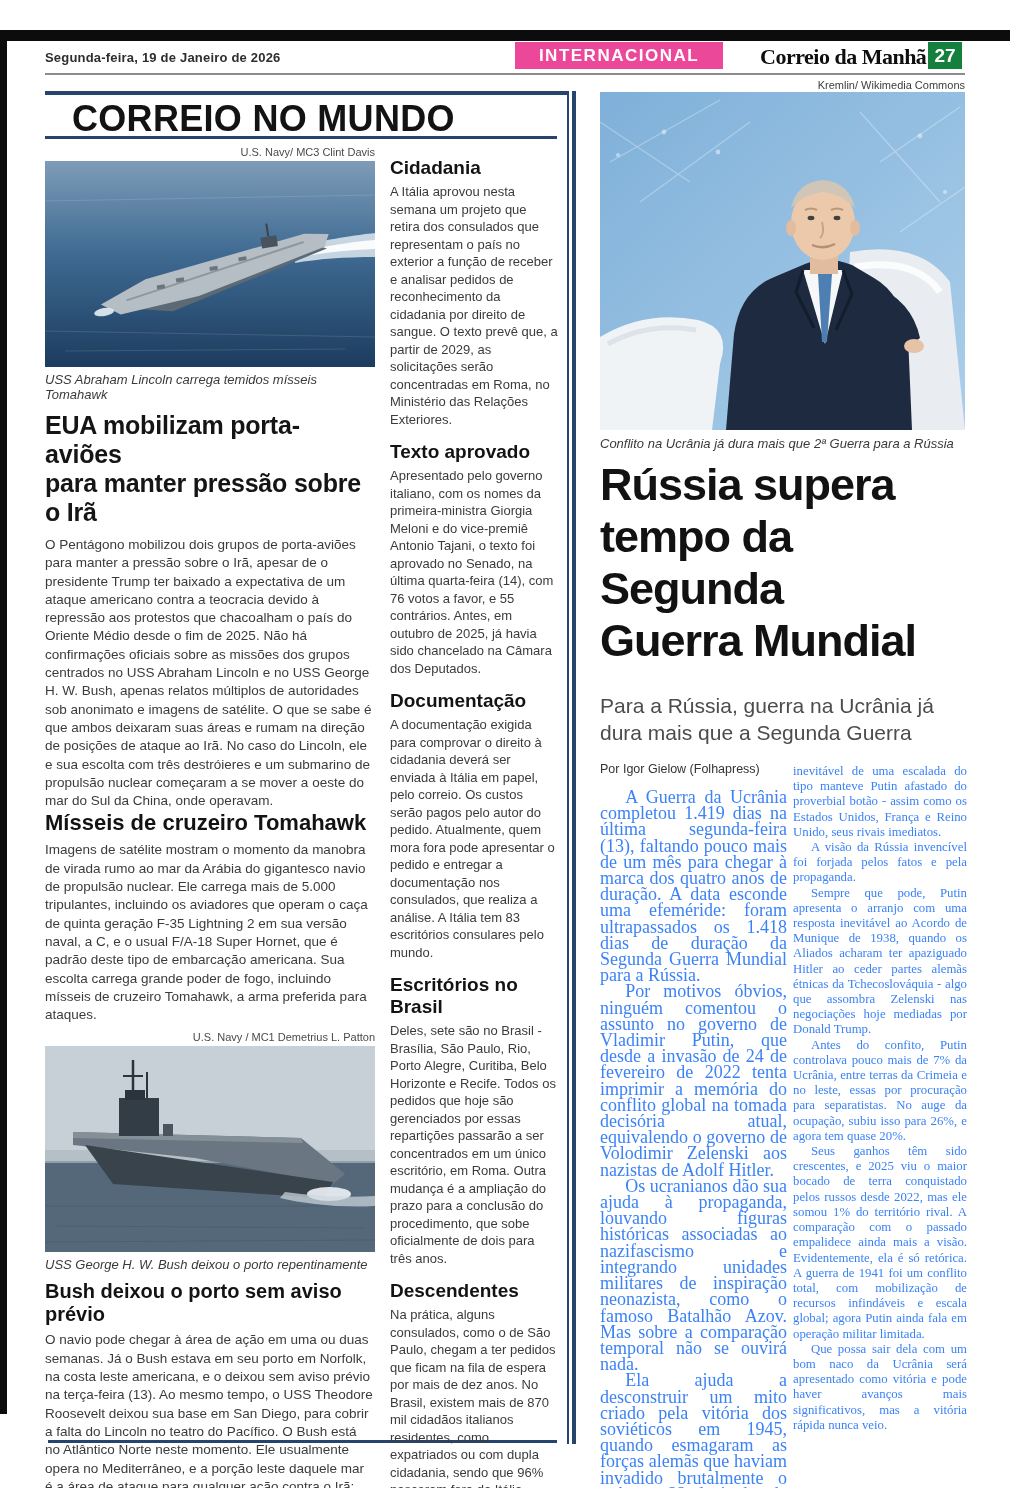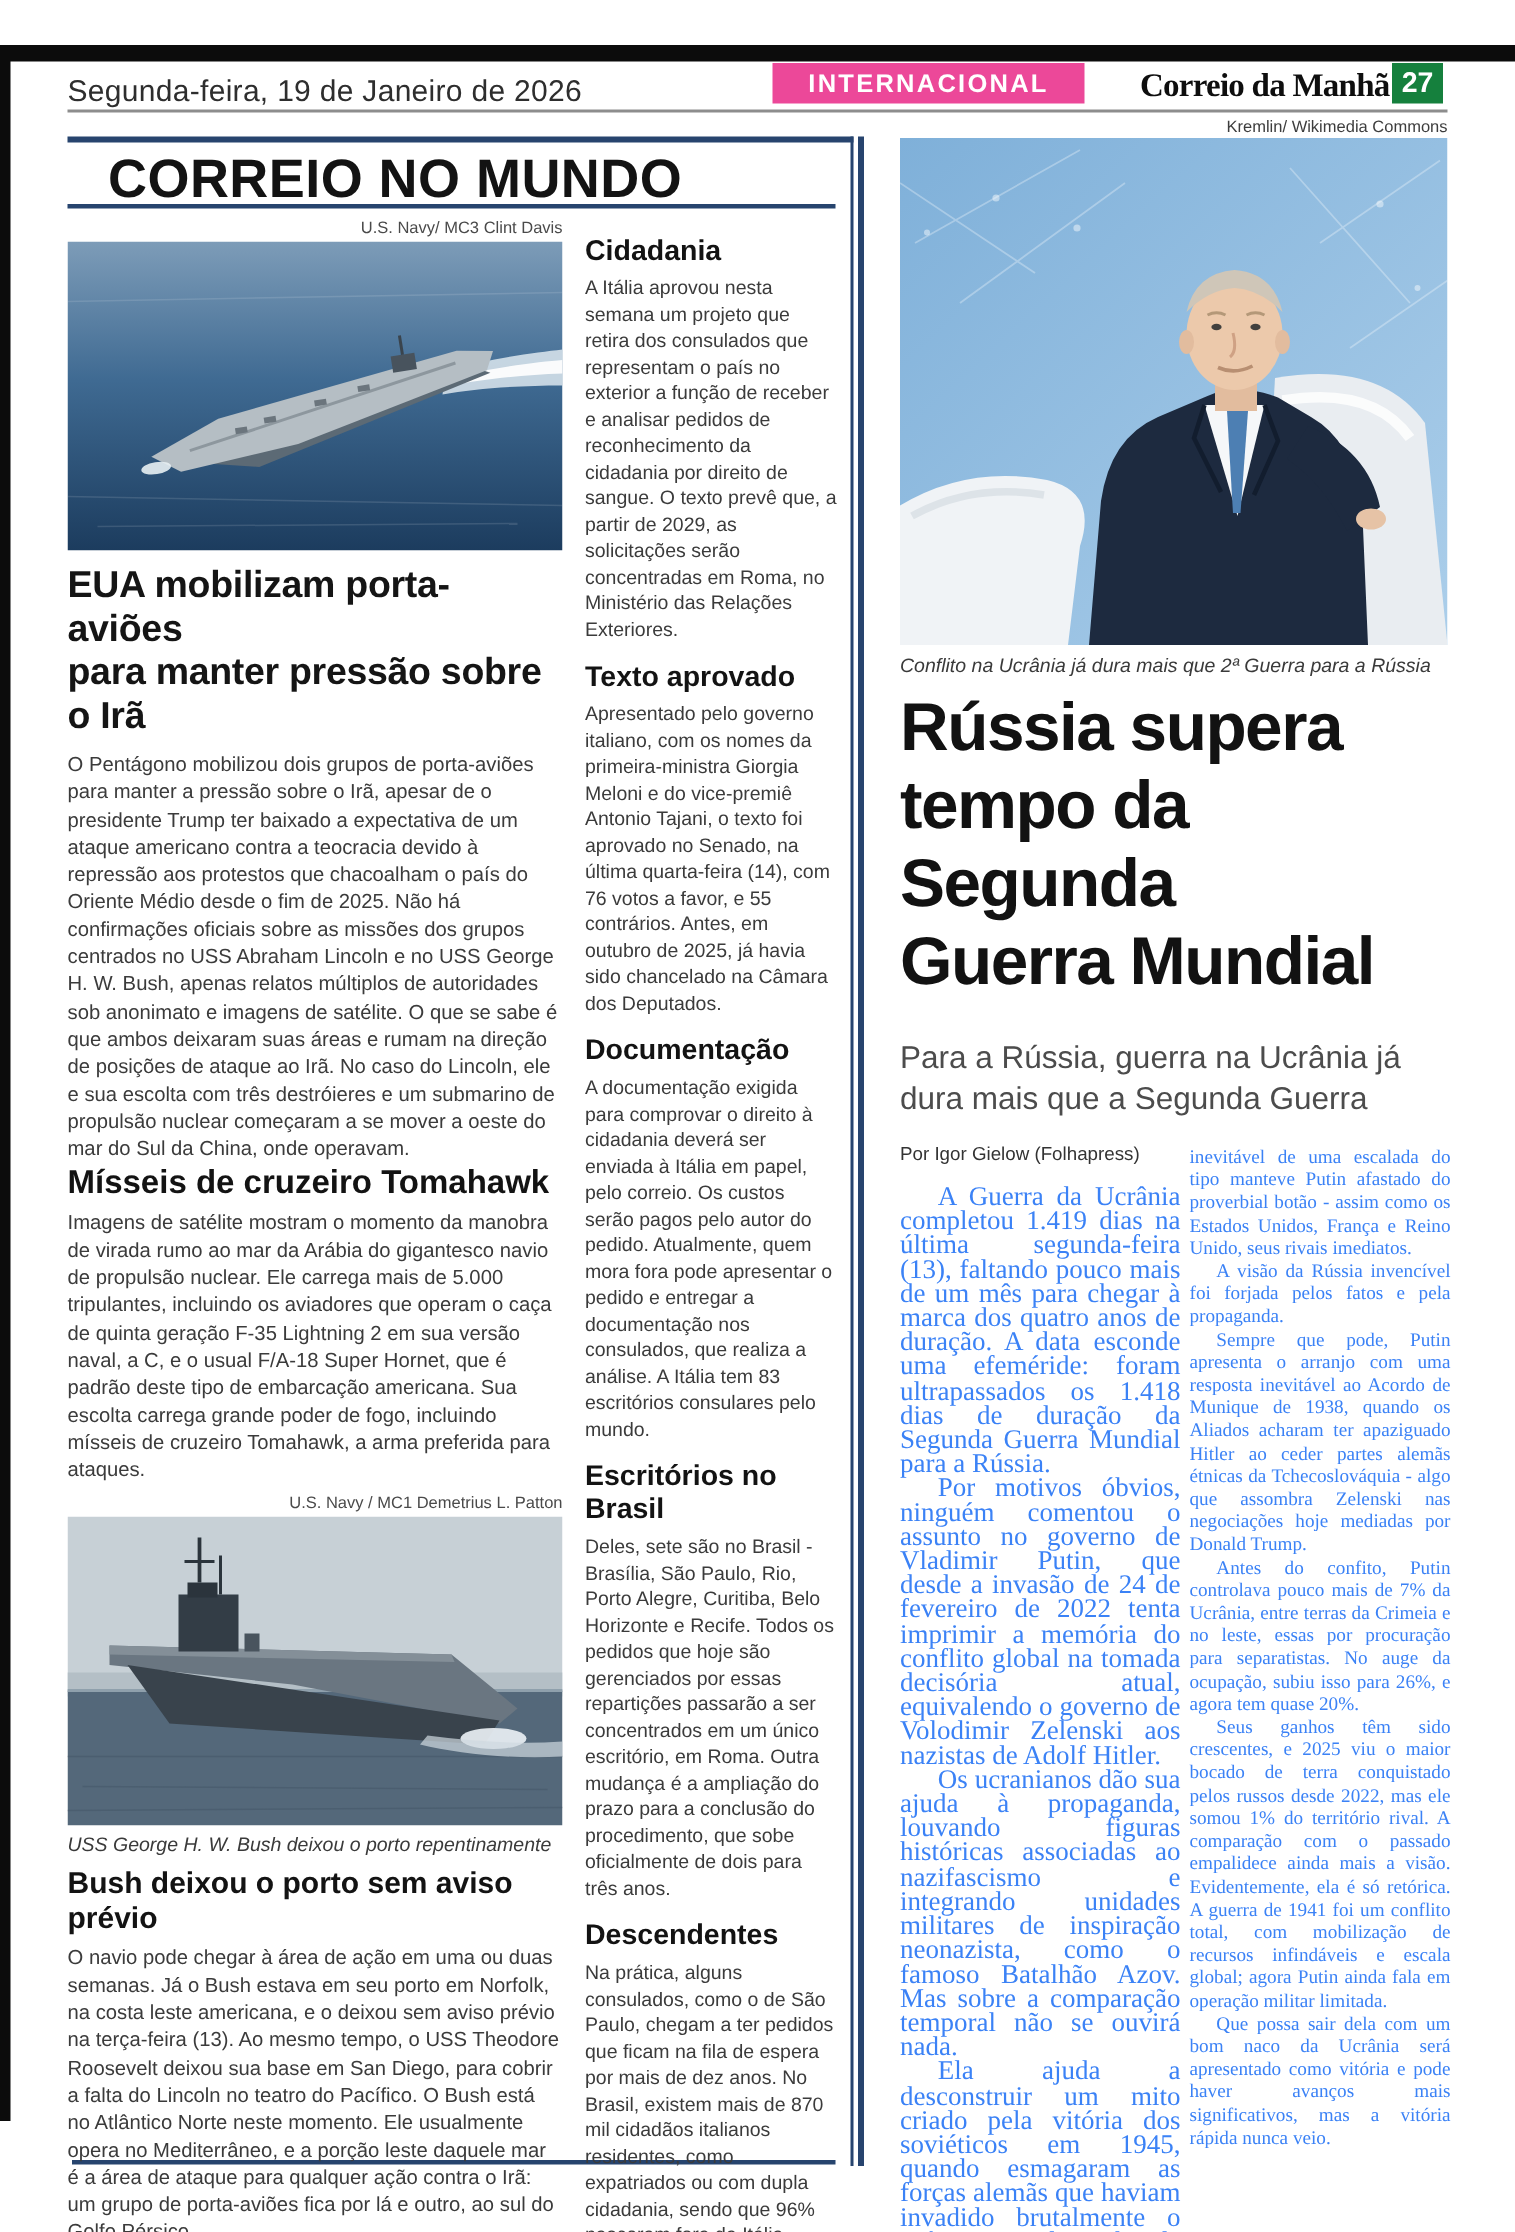--- a/index.html
+++ b/index.html
@@ -3,21 +3,21 @@
 <meta charset="utf-8">
 <style>
   html,body{margin:0;padding:0;background:#ffffff;}
   .page{position:relative;width:1010px;height:1488px;background:#fff;
         font-family:"Liberation Sans","DejaVu Sans",sans-serif;color:#3c3c3c;overflow:hidden;}
   .abs{position:absolute;}
   
   .bar-top{left:0;top:30px;width:1010px;height:11px;background:#0c0c0c;}
   .bar-left{left:0;top:30px;width:7px;height:1384px;background:#0c0c0c;}
   
-  .date{left:45px;top:50px;font-size:20px;color:#2e2e2e;letter-spacing:.2px;}
+  .date{left:45px;top:50px;font-size:13px;color:#2e2e2e;letter-spacing:.2px;font-weight:bold;}
   .head-rule{left:45px;top:73px;width:920px;height:2px;background:#8d8d8d;}
   .section-box{left:515px;top:42px;width:208px;height:27px;background:#ec4899;color:#fff;
                display:flex;align-items:center;justify-content:center;font-weight:bold;
                font-size:17px;letter-spacing:1.5px;}
   .masthead{left:760px;top:44px;width:165px;font-family:"Liberation Serif","DejaVu Serif",serif;
             font-weight:bold;font-size:22px;color:#0e0e0e;letter-spacing:-.5px;white-space:nowrap;}
   .pagenum{left:928px;top:42px;width:34px;height:27px;background:#15803d;color:#fff;
            display:flex;align-items:center;justify-content:center;font-weight:bold;font-size:19px;}
   .kremlin{left:600px;top:79px;width:365px;text-align:right;font-size:11px;color:#3d3d3d;}
   
@@ -109,20 +109,21 @@
             <rect x="110" y="116" width="8" height="4"></rect>
               <rect x="130" y="112" width="8" height="4"></rect>
             <rect x="165" y="106" width="8" height="4"></rect>
               <rect x="195" y="101" width="8" height="4"></rect>
           </g>
           <ellipse cx="54" cy="134" rx="10" ry="4" fill="#e8eff3" opacity="0.9"></ellipse>
         </g>
       </svg>
     </div>
 
+    <div class="caption">USS Abraham Lincoln carrega temidos mísseis Tomahawk</div>
     <div class="left-headline">
       <div>EUA mobilizam porta-aviões</div>
       <div>para manter pressão sobre o Irã</div>
     </div>
     <p class="body">O Pentágono mobilizou dois grupos de porta-aviões para manter a pressão sobre o Irã, apesar de o presidente Trump ter baixado a expectativa de um ataque americano contra a teocracia devido à repressão aos protestos que chacoalham o país do Oriente Médio desde o fim de 2025. Não há confirmações oficiais sobre as missões dos grupos centrados no USS Abraham Lincoln e no USS George H. W. Bush, apenas relatos múltiplos de autoridades sob anonimato e imagens de satélite. O que se sabe é que ambos deixaram suas áreas e rumam na direção de posições de ataque ao Irã. No caso do Lincoln, ele e sua escolta com três destróieres e um submarino de propulsão nuclear começaram a se mover a oeste do mar do Sul da China, onde operavam.</p>
     <div class="subhead">Mísseis de cruzeiro Tomahawk</div>
     <p class="body after-sub">Imagens de satélite mostram o momento da manobra de virada rumo ao mar da Arábia do gigantesco navio de propulsão nuclear. Ele carrega mais de 5.000 tripulantes, incluindo os aviadores que operam o caça de quinta geração F-35 Lightning 2 em sua versão naval, a C, e o usual F/A-18 Super Hornet, que é padrão deste tipo de embarcação americana. Sua escolta carrega grande poder de fogo, incluindo mísseis de cruzeiro Tomahawk, a arma preferida para ataques.</p>
     <div class="credit" style="margin-top:7px;">U.S. Navy / MC1 Demetrius L. Patton</div>
 
     <div class="photo">

